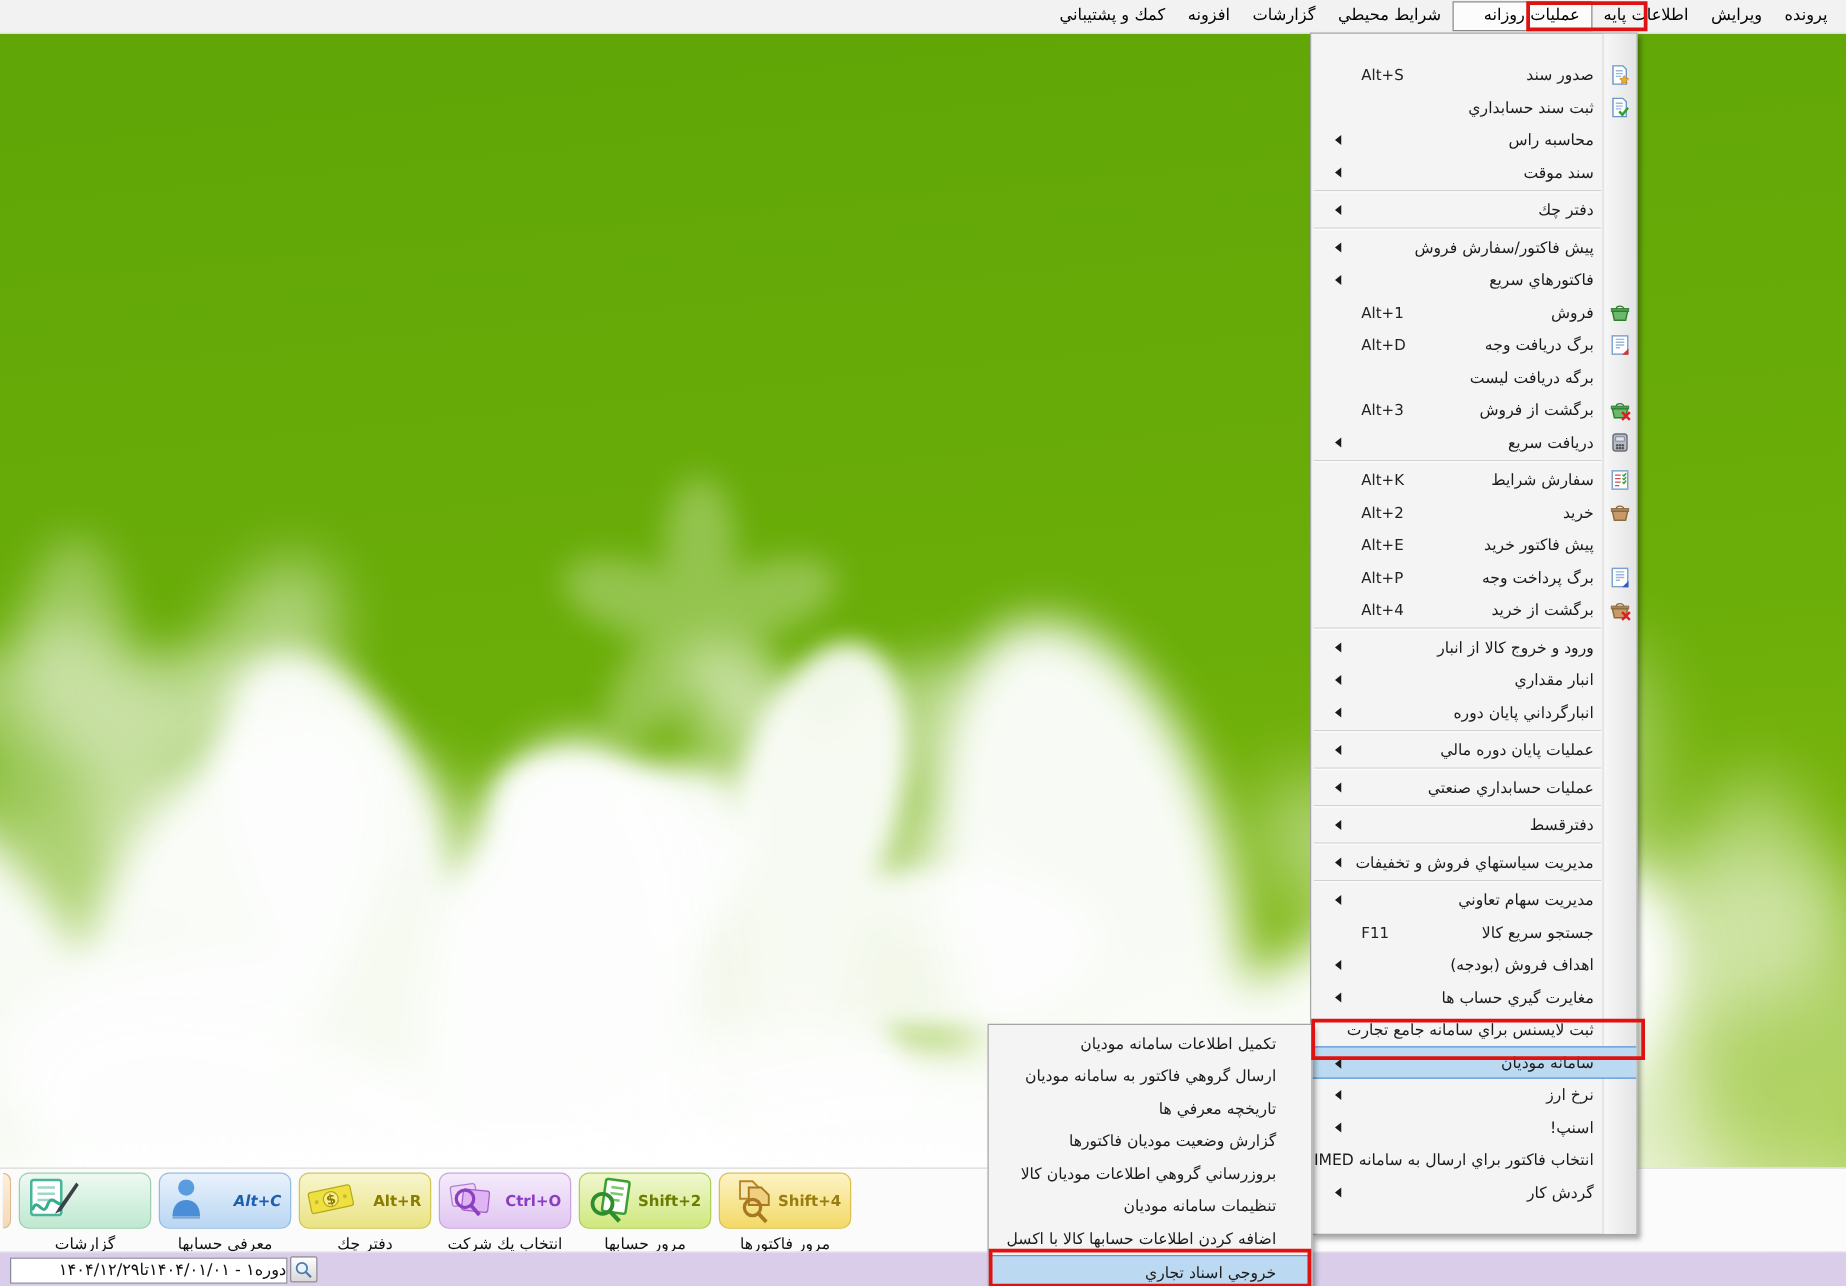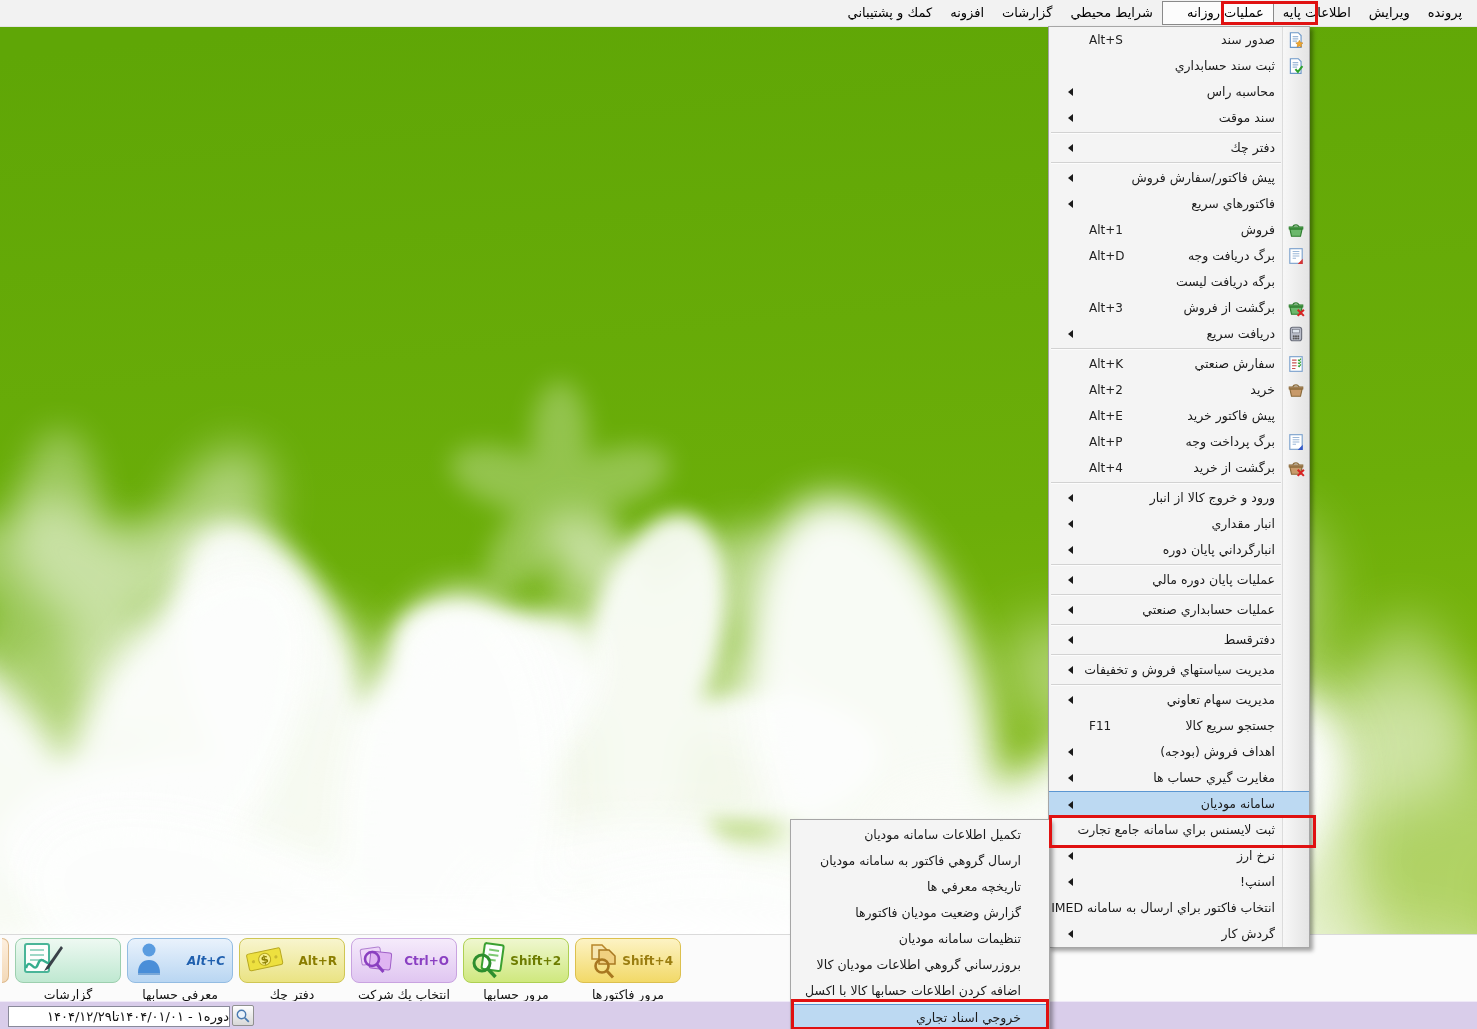--- a/index.html
+++ b/index.html
@@ -16,21 +16,21 @@
   }
   .mitem{line-height:24px;padding:0 9px;margin:1px 0;white-space:nowrap;cursor:default;}
   .mitem.open{background:#fcfcfc;border:1px solid #8a8a8a;line-height:22px;padding-left:24px;}
   
   #desktop{position:absolute;top:26px;left:0;right:0;bottom:0;z-index:0;}
   #desktop svg{display:block;width:100%;height:100%;}
   
   #dropdown{
     position:absolute;left:1048px;top:26px;width:260px;background:#f4f4f4;
     border:1px solid #a6a6a6;box-shadow:3px 3px 4px rgba(0,0,0,.35);
-    padding:0 0;z-index:5;font-size:12.5px;color:#1b1b1b;
+    padding:20px 0;z-index:5;font-size:12.5px;color:#1b1b1b;
   }
   #dropdown::before{
     content:"";position:absolute;top:0;bottom:0;right:0;width:26px;z-index:0;
     background:linear-gradient(to left,#e4e4e4,#f7f7f7);border-left:1px solid #dcdcdc;
   }
   .drow{height:26px;position:relative;z-index:1;cursor:default;box-sizing:border-box;}
   .drow .lbl{position:absolute;right:34px;top:0;line-height:26px;direction:rtl;white-space:nowrap;}
   .drow .sc{position:absolute;left:40px;top:0;line-height:26px;font-size:12px;color:#222;}
   .tri{width:0;height:0;border:4px solid transparent;border-right:5px solid #1a1a1a;position:absolute;left:15px;top:9px;}
   .gicon{position:absolute;right:4px;top:4px;width:18px;height:18px;}
@@ -240,21 +240,21 @@
           <circle cx="10" cy="10" r=".9" fill="#555"></circle>
           <circle cx="6" cy="12" r=".9" fill="#555"></circle>
           <circle cx="8" cy="12" r=".9" fill="#555"></circle>
           <circle cx="10" cy="12" r=".9" fill="#555"></circle>
         </svg>
       </div>
     </div>
     <div class="msep"></div>
     <div class="drow">
       <div class="sc">Alt+K</div>
-      <div class="lbl">سفارش صنعتي</div>
+      <div class="lbl">سفارش شرايط</div>
       <div class="gicon">
         <svg viewBox="0 0 16 16">
           <rect x="2.5" y="1.5" width="11" height="13" fill="#fff" stroke="#7aa0cc"></rect>
           <path d="M4.5 4.5h4M4.5 7h4M4.5 9.5h4M4.5 12h3" stroke="#c85050"></path>
           <path d="M9.8 4.2l1 1 1.6-2M9.8 6.8l1 1 1.6-2M9.8 9.4l1 1 1.6-2" stroke="#2ca02c" fill="none"></path>
         </svg>
       </div>
     </div>
     <div class="drow">
       <div class="sc">Alt+2</div>
@@ -337,28 +337,28 @@
       <div class="lbl">جستجو سريع کالا</div>
     </div>
     <div class="drow">
       <div class="tri"></div>
       <div class="lbl">اهداف فروش (بودجه)</div>
     </div>
     <div class="drow">
       <div class="tri"></div>
       <div class="lbl">مغايرت گيري حساب ها</div>
     </div>
+    <div class="drow">
+      <div class="lbl">ثبت لايسنس براي سامانه جامع تجارت</div>
+    </div>
     <div class="drow hl">
       <div class="tri"></div>
       <div class="lbl">سامانه موديان</div>
     </div>
     <div class="drow">
-      <div class="lbl">ثبت لايسنس براي سامانه جامع تجارت</div>
-    </div>
-    <div class="drow">
       <div class="tri"></div>
       <div class="lbl">نرخ ارز</div>
     </div>
     <div class="drow">
       <div class="tri"></div>
       <div class="lbl">اسنپ!</div>
     </div>
     <div class="drow">
       <div class="lbl">انتخاب فاکتور براي ارسال به سامانه IMED</div>
     </div>
@@ -375,24 +375,24 @@
     <div class="srow">
       <div class="lbl">ارسال گروهي فاکتور به سامانه موديان</div>
     </div>
     <div class="srow">
       <div class="lbl">تاريخچه معرفي ها</div>
     </div>
     <div class="srow">
       <div class="lbl">گزارش وضعيت موديان فاکتورها</div>
     </div>
     <div class="srow">
+      <div class="lbl">بروزرساني گروهي اطلاعات موديان کالا</div>
+    </div>
+    <div class="srow">
       <div class="lbl">تنظيمات سامانه موديان</div>
-    </div>
-    <div class="srow">
-      <div class="lbl">بروزرساني گروهي اطلاعات موديان کالا</div>
     </div>
     <div class="srow">
       <div class="lbl">اضافه کردن اطلاعات حسابها کالا با اکسل</div>
     </div>
     <div class="srow hl">
       <div class="lbl">خروجي اسناد تجاري</div>
     </div>
   </div>
 
 <div id="toolbar">

